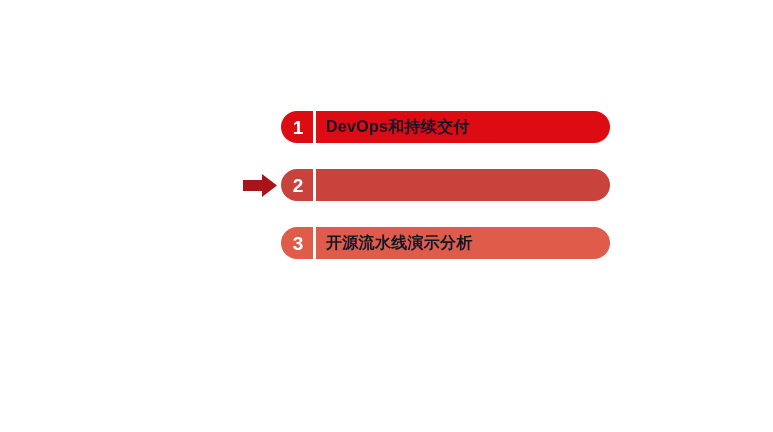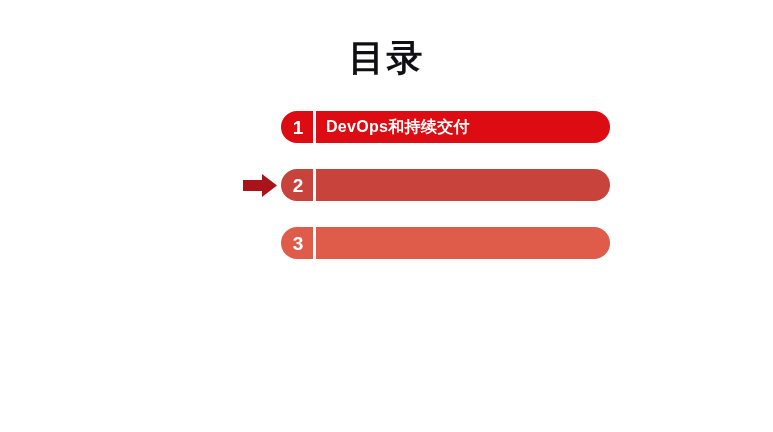--- a/index.html
+++ b/index.html
@@ -71,58 +71,58 @@
   .item-divider {
     width: 3px;
     flex: 0 0 3px;
     background: #ffffff;
   }
   .item-label {
     flex: 1 1 auto;
     display: flex;
     align-items: center;
     padding-left: 10px;
-    color: #ffffff;
+    color: #0f172a;
     font-size: 16px;
     font-weight: 700;
     letter-spacing: 0.3px;
     white-space: nowrap;
   }
   
   #pointer-arrow {
     position: absolute;
     left: 243px;
     top: 174px;
     width: 34px;
     height: 23px;
   }
 </style>
 </head>
 <body>
 
 <div id="slide">
 
-  <div id="page-title">目录</div>
 
   <div id="agenda-list">
 
     <div class="agenda-item row-1" style="background: rgb(221, 11, 18);">
       <div class="item-number">1</div>
       <div class="item-divider"></div>
       <div class="item-label">DevOps和持续交付</div>
     </div>
 
     <div class="agenda-item row-2" style="background: rgb(200, 67, 60);">
       <div class="item-number">2</div>
       <div class="item-divider"></div>
     </div>
 
     <div class="agenda-item row-3" style="background: rgb(223, 91, 74);">
       <div class="item-number">3</div>
       <div class="item-divider"></div>
+      <div class="item-label">开源流水线演示分析</div>
     </div>
 
   </div>
 
   <div id="pointer-arrow">
     <svg width="34" height="23" viewBox="0 0 34 23" xmlns="http://www.w3.org/2000/svg">
       <path d="M0 6 L19 6 L19 0 L34 11.5 L19 23 L19 17 L0 17 Z" fill="#A81419"></path>
     </svg>
   </div>
 

